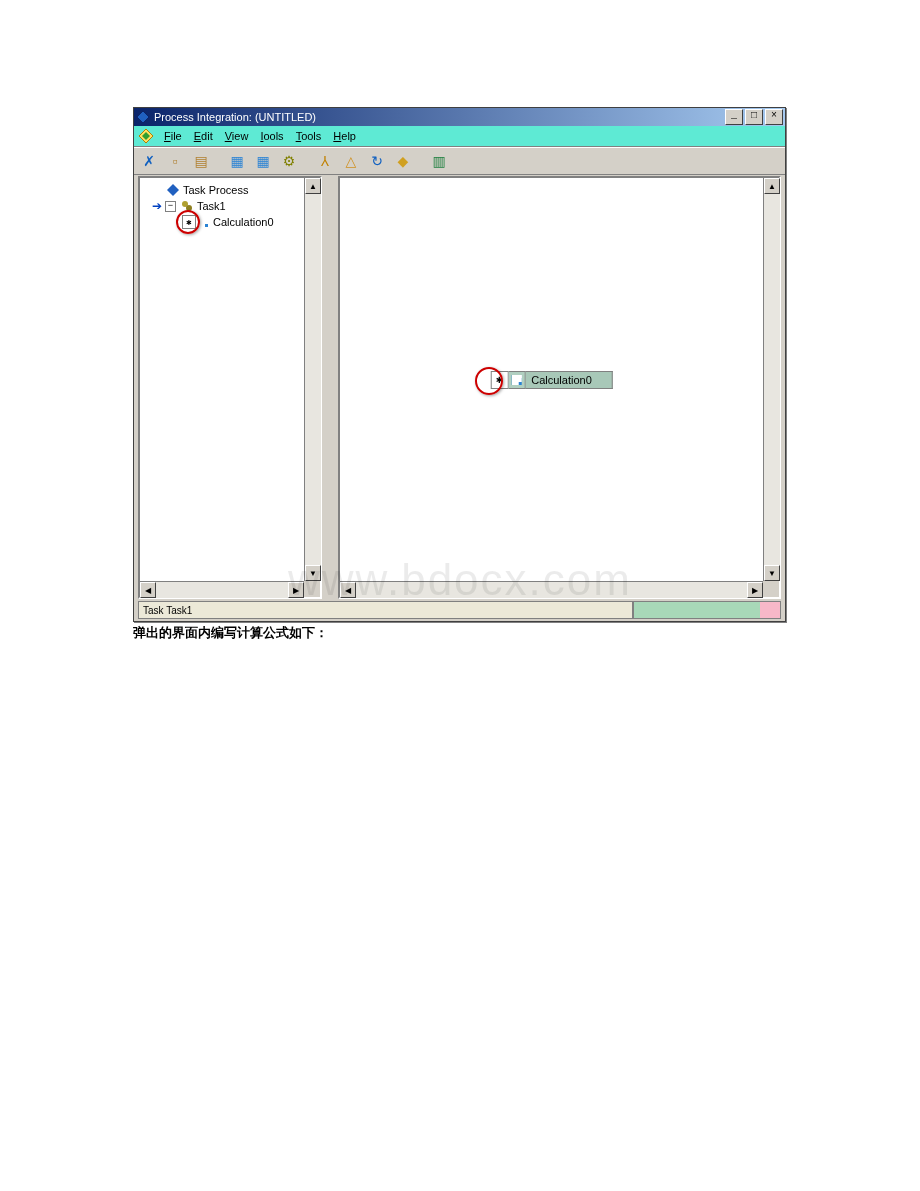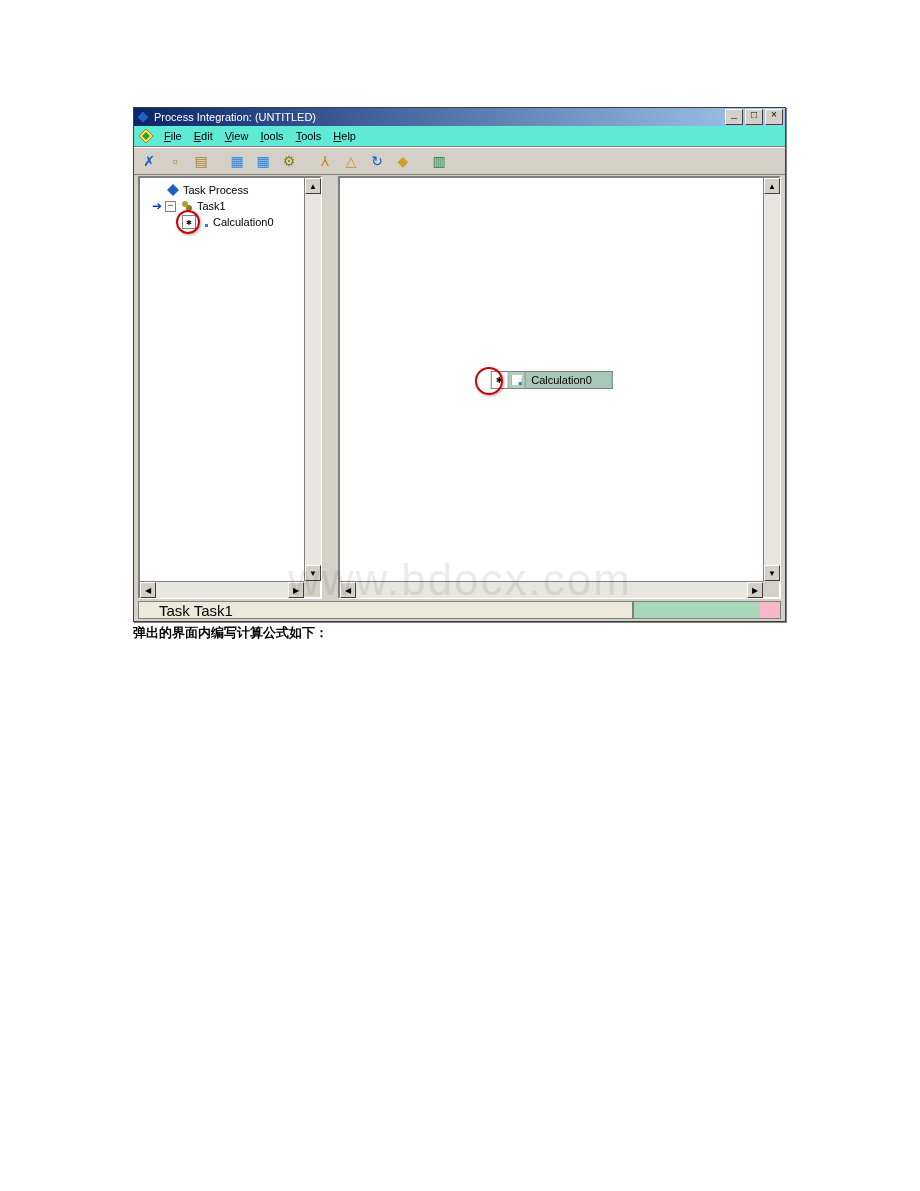--- a/index.html
+++ b/index.html
@@ -262,22 +262,22 @@
     left: 4px; right: 4px; bottom: 2px;
     height: 18px;
     display: flex;
     align-items: stretch;
   }
   .status-cell {
     border: 1px solid #808080;
     border-top-color: #fff;
     border-left-color: #fff;
     background: #d4d0c8;
-    padding: 1px 20px;
-    font-size: 15px;
+    padding: 1px 4px;
+    font-size: 10px;
     display: flex; align-items: center;
   }
   .status-main { flex: 1; border: 1px solid #808080; border-top-color: #808080; border-left-color:#808080; background: #ece9d8; }
   .status-prog {
     width: 146px;
     border: 1px solid #808080;
     background: #a8d8b8;
     display: flex;
   }
   .status-prog .pink {

